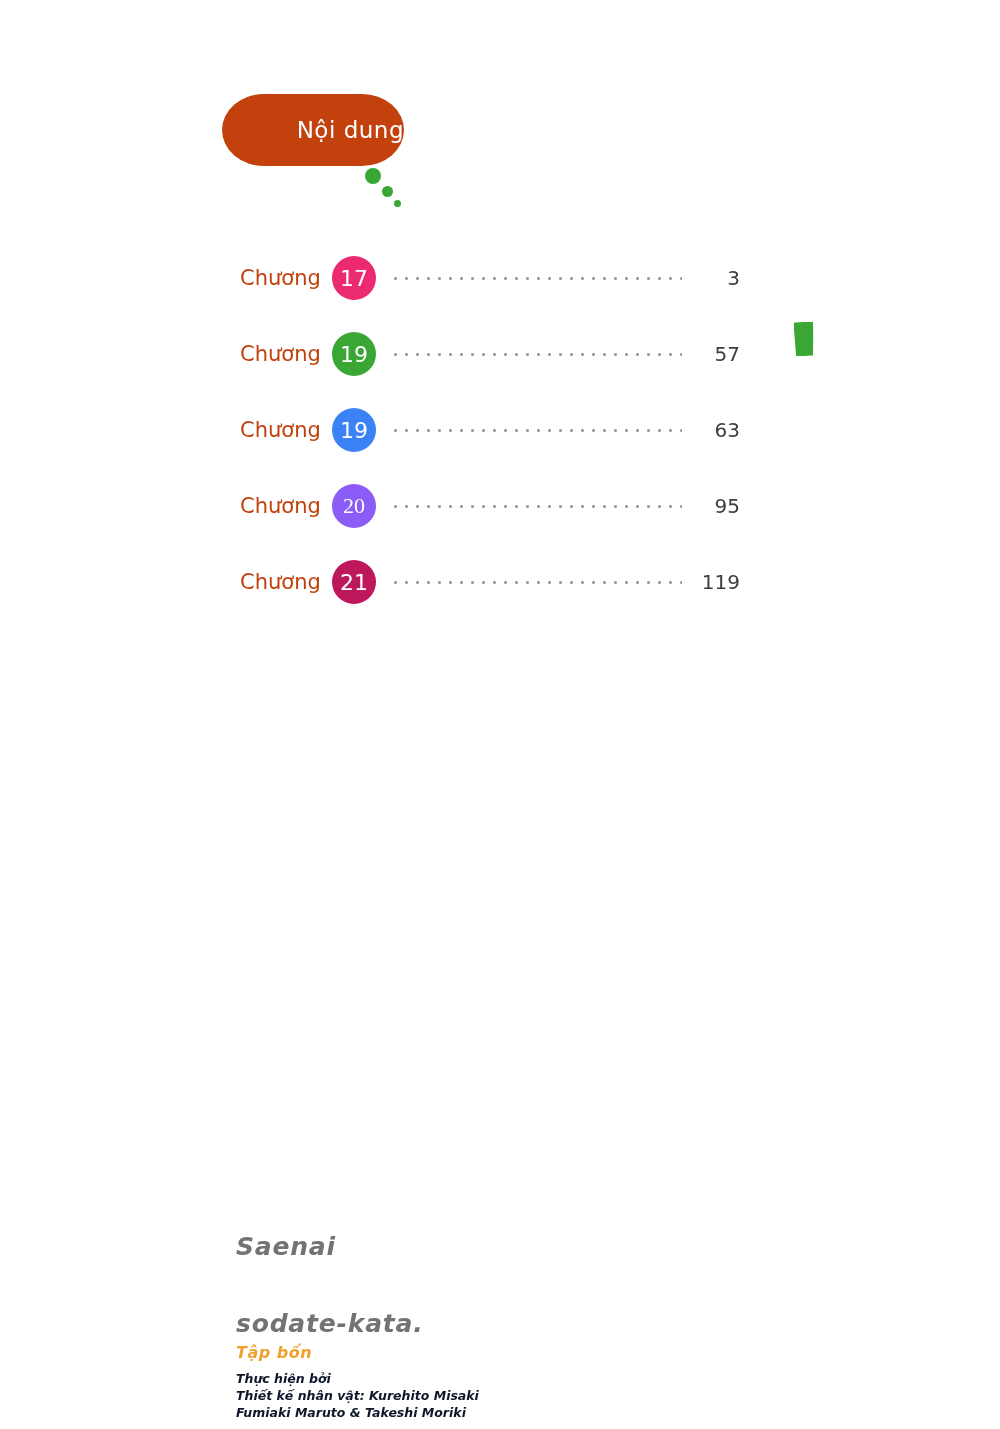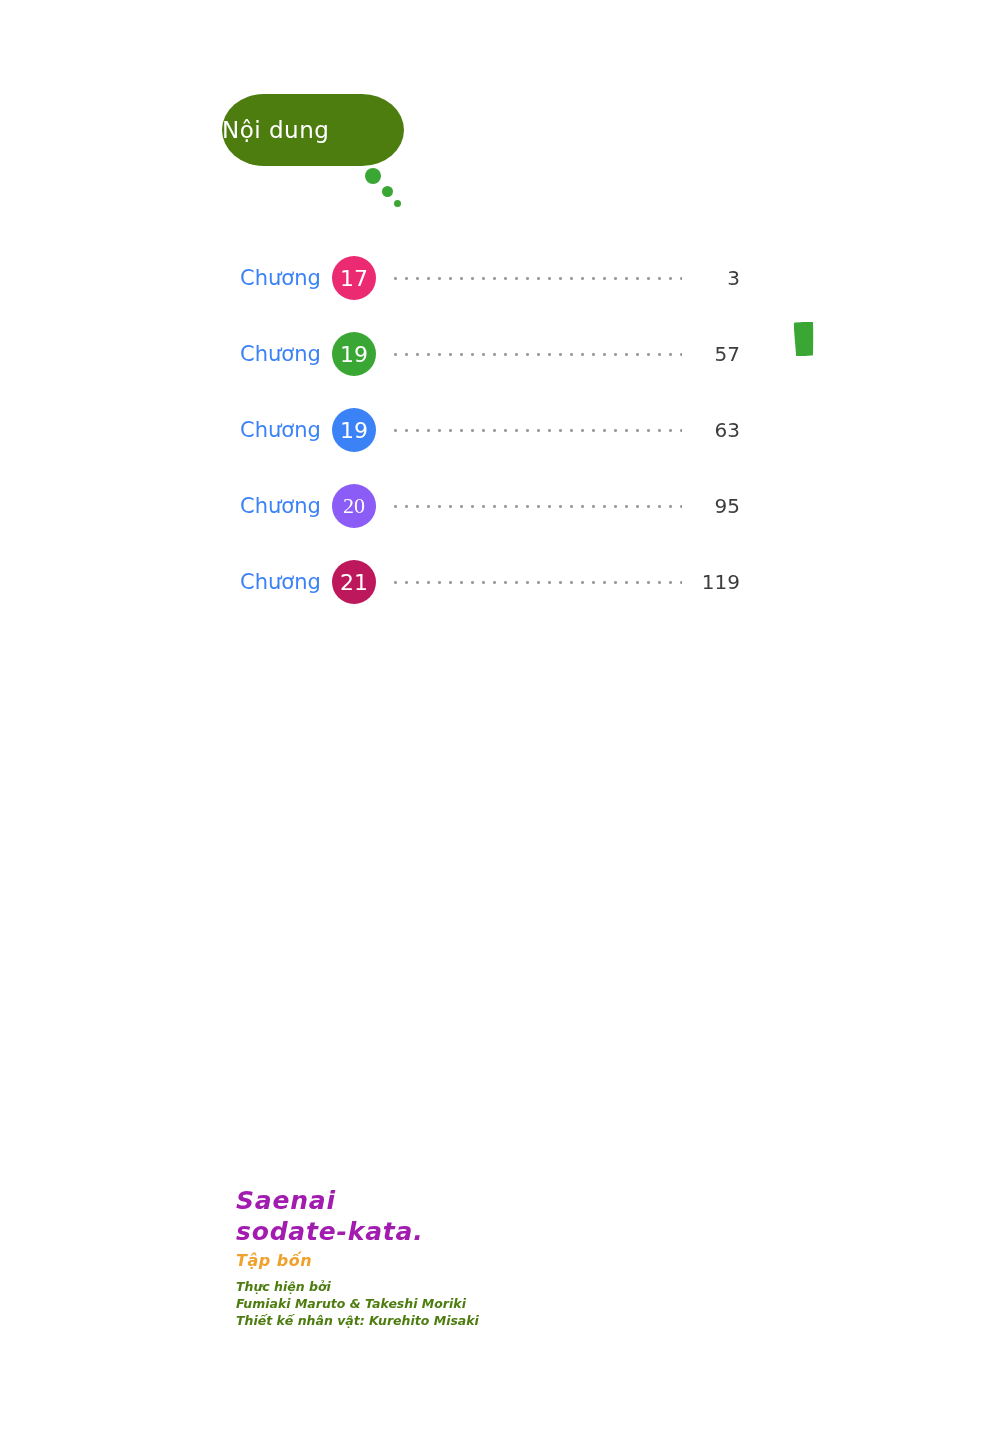--- a/index.html
+++ b/index.html
@@ -22,25 +22,25 @@
     top: 94px;
     width: 260px;
     height: 120px;
   }
   .bubble {
     position: absolute;
     left: 0;
     top: 0;
     width: 182px;
     height: 72px;
-    background: #4d7c0f;
+    background: #c2410c;
     border-radius: 42px / 36px;
     display: flex;
     align-items: center;
-    justify-content: flex-start;
+    justify-content: flex-end;
   }
   .bubble-text {
     color: #ffffff;
     font-size: 23px;
     letter-spacing: 0.5px;
     font-family: "DejaVu Sans", sans-serif;
   }
   .bubble-dot {
     position: absolute;
     background: #3aa735;
@@ -57,21 +57,21 @@
     top: 240px;
     width: 500px;
   }
   .toc-row {
     display: flex;
     align-items: center;
     height: 76px;
   }
   .chap-label {
     font-size: 21px;
-    color: #3b82f6;
+    color: #c2410c;
     width: 92px;
     text-align: left;
     white-space: nowrap;
     font-family: "DejaVu Sans", sans-serif;
   }
   .chap-badge {
     width: 44px;
     height: 44px;
     border-radius: 50%;
     display: flex;
@@ -122,39 +122,40 @@
   }
 
   
   .credits {
     position: absolute;
     left: 236px;
     top: 1185px;
     width: 420px;
   }
   .series-title {
-    color: #a21caf;
+    color: #737373;
     font-family: "DejaVu Sans", sans-serif;
     font-size: 25px;
     font-style: italic;
     line-height: 31px;
     letter-spacing: 0.8px;
     font-weight: 600;
+    margin-top: 46px;
   }
   .series-vol {
     color: #f0a12c;
     font-family: "DejaVu Sans", sans-serif;
     font-size: 16px;
     font-style: italic;
     font-weight: 700;
     letter-spacing: 0.5px;
     margin-top: 4px;
   }
   .credit-line {
-    color: #4d7c0f;
+    color: #0f172a;
     font-family: "DejaVu Sans", sans-serif;
     font-size: 12.5px;
     font-style: italic;
     line-height: 17px;
     font-weight: 600;
   }
   .credit-block { margin-top: 8px; }
 </style>
 </head>
 <body>
@@ -208,16 +209,16 @@
 </div>
 
 <div class="edge-tab"></div>
 
 <div class="credits">
   <div class="series-title">Saenai</div>
   <div class="series-title">sodate-kata.</div>
   <div class="series-vol">Tập bốn</div>
   <div class="credit-block">
     <div class="credit-line">Thực hiện bởi</div>
+    <div class="credit-line">Thiết kế nhân vật: Kurehito Misaki</div>
     <div class="credit-line">Fumiaki Maruto &amp; Takeshi Moriki</div>
-    <div class="credit-line">Thiết kế nhân vật: Kurehito Misaki</div>
   </div>
 </div>
 
 </body></html>

